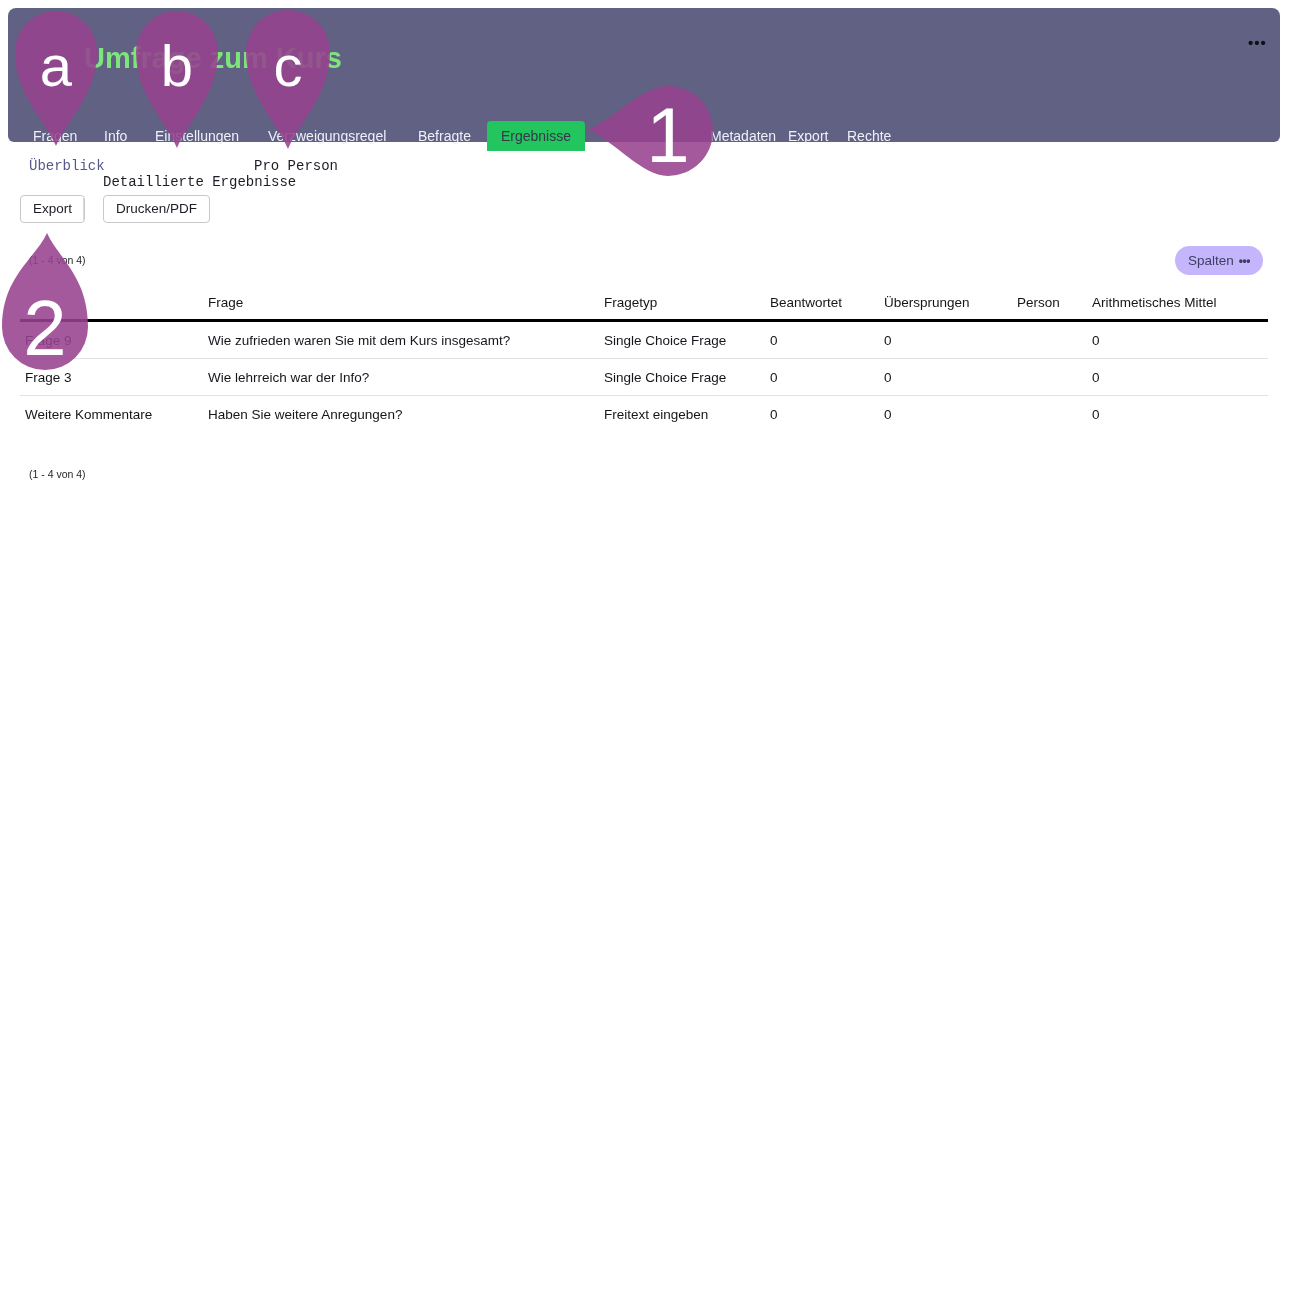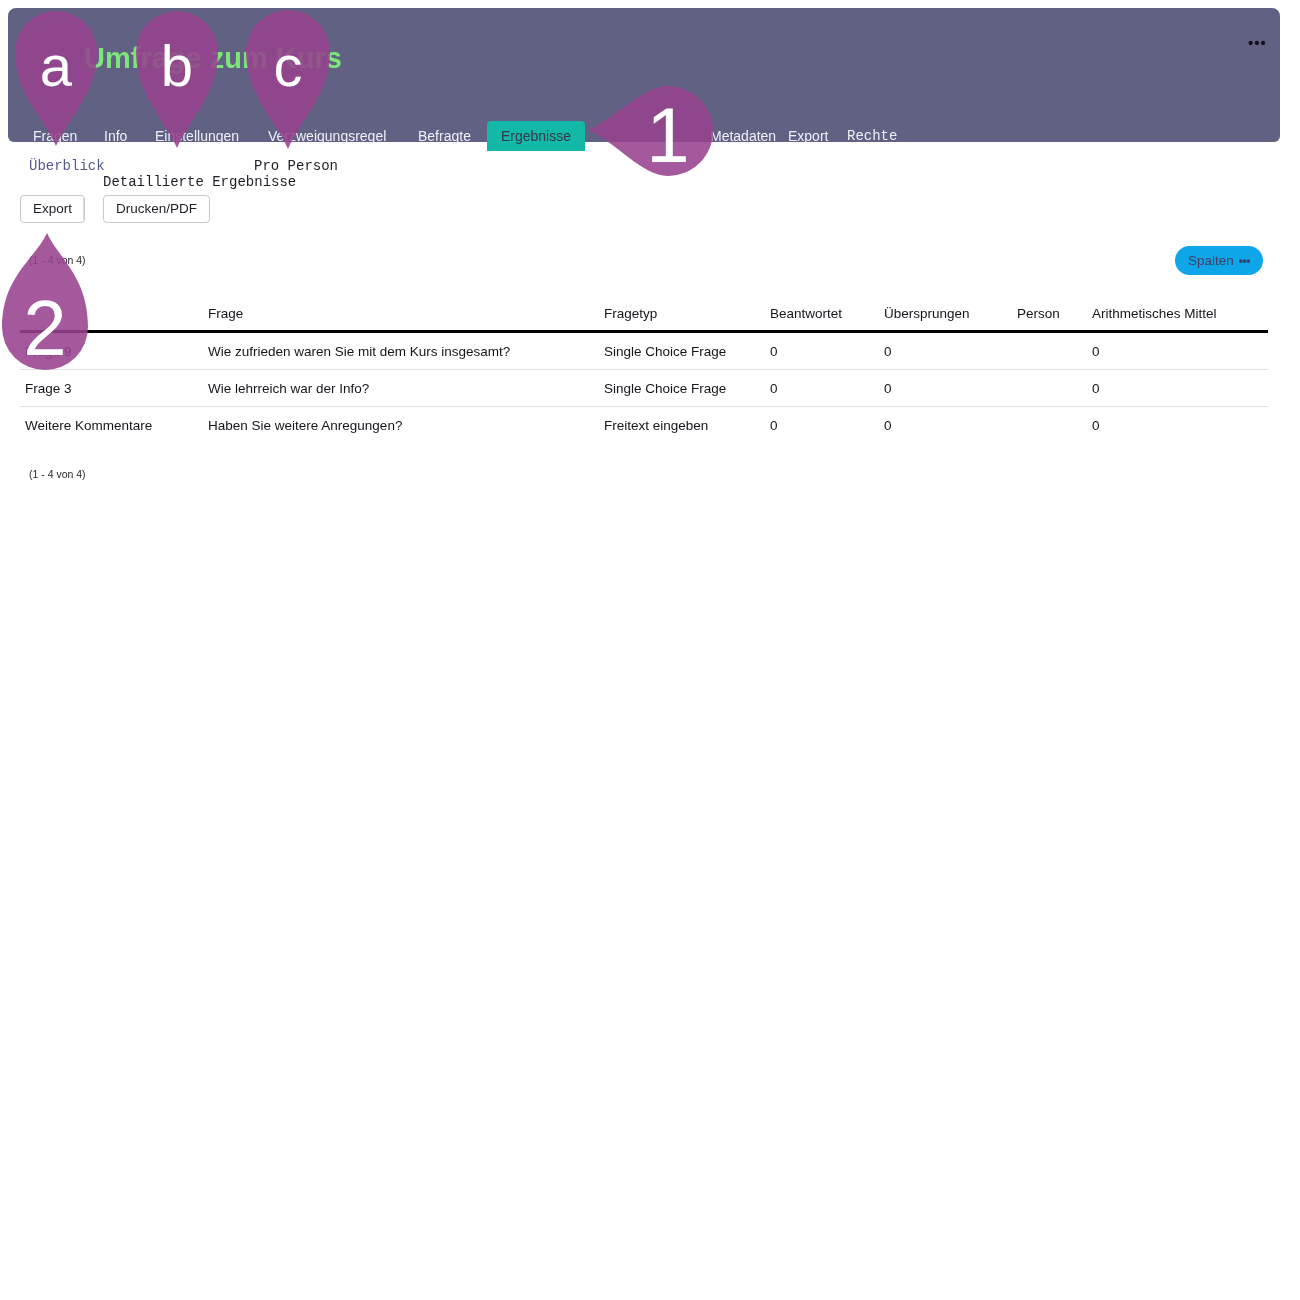--- a/index.html
+++ b/index.html
@@ -20,21 +20,21 @@
   .kebab{
     position:absolute;left:1240px;top:26px;
     color:#121216;font-size:15px;font-weight:700;letter-spacing:1px;cursor:pointer;
   }
   
   .nav-item{
     position:absolute;top:113px;height:30px;line-height:30px;
     font-size:14px;color:#eef0f8;white-space:nowrap;cursor:pointer;
   }
   .nav-item.active{
-    background:#14b8a6;color:#35374a;border-radius:4px 4px 0 0;
+    background:#22c55e;color:#35374a;border-radius:4px 4px 0 0;
     text-align:center;
   }
   
   .subnav-item{
     position:absolute;top:156px;height:20px;line-height:20px;
     font-size:14px;color:#1d1d26;white-space:nowrap;cursor:pointer;font-family:Liberation Mono, monospace;
   }
   .subnav-item.active{color:#56588c;}
   
   .tool-btn{
@@ -45,27 +45,27 @@
   .toolbar-divider{
     position:absolute;left:83px;top:198px;width:1px;height:22px;background:#d9d9de;
   }
   .pagination{
     position:absolute;left:29px;font-size:10.5px;color:#26262c;white-space:nowrap;
   }
   .pagination.top{top:254px;}
   .pagination.bottom{top:468px;}
   .columns-btn{
     position:absolute;left:1175px;top:246px;height:29px;line-height:29px;
-    background:#0ea5e9;border-radius:15px;padding:0 13px;
+    background:#c4b5fd;border-radius:15px;padding:0 13px;
     font-size:13.5px;color:#3e4061;cursor:pointer;white-space:nowrap;
   }
   .columns-btn .dots{font-weight:700;letter-spacing:-0.5px;margin-left:5px;font-size:12px;}
   
   table.results{
-    position:absolute;left:20px;top:298px;width:1248px;
+    position:absolute;left:20px;top:287px;width:1248px;
     border-collapse:collapse;table-layout:fixed;
   }
   table.results th{
     font-size:13.5px;font-weight:400;color:#15151c;text-align:left;
     padding:8px 4px 9px 5px;border-bottom:3px solid #000000;white-space:nowrap;
     overflow:hidden;
   }
   table.results td{
     font-size:13.5px;color:#15151c;text-align:left;
     padding:0 4px 0 5px;height:36px;border-bottom:1px solid #e3e3e6;white-space:nowrap;
@@ -89,21 +89,21 @@
   <div class="kebab">•••</div>
 
   <div class="nav-item" style="left:25px;">Fragen</div>
   <div class="nav-item" style="left:96px;">Info</div>
   <div class="nav-item" style="left:147px;">Einstellungen</div>
   <div class="nav-item" style="left:260px;">Verzweigungsregel</div>
   <div class="nav-item" style="left:410px;">Befragte</div>
   <div class="nav-item active" style="left:479px;width:98px;">Ergebnisse</div>
   <div class="nav-item" style="left:702px;">Metadaten</div>
   <div class="nav-item" style="left:780px;">Export</div>
-  <div class="nav-item" style="left:839px;font-family:Liberation Mono, monospace;">Rechte</div>
+  <div class="nav-item" style="left:839px;">Rechte</div>
 </div>
 
 <div class="subnav-item active" style="left:29px;">Überblick</div>
 <div class="subnav-item" style="left:103px;margin-top:16px;">Detaillierte Ergebnisse</div>
 <div class="subnav-item" style="left:254px;">Pro Person</div>
 
 <button class="tool-btn" style="left:20px;">Export</button>
 <div class="toolbar-divider"></div>
 <button class="tool-btn" style="left:103px;">Drucken/PDF</button>
 

